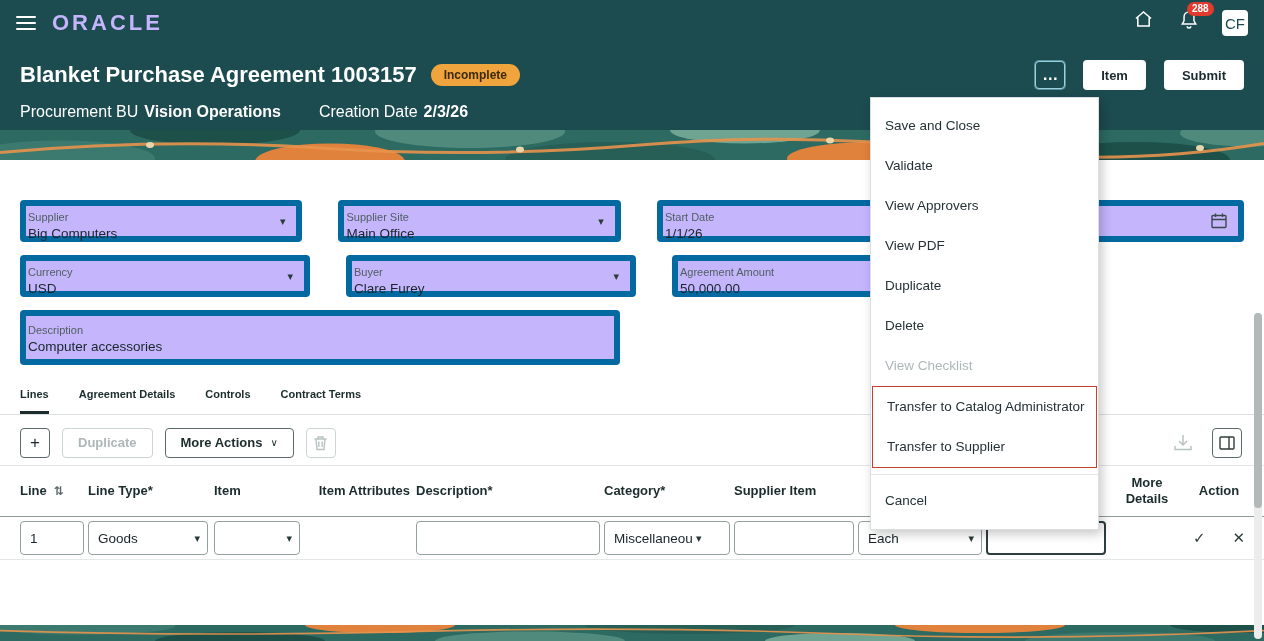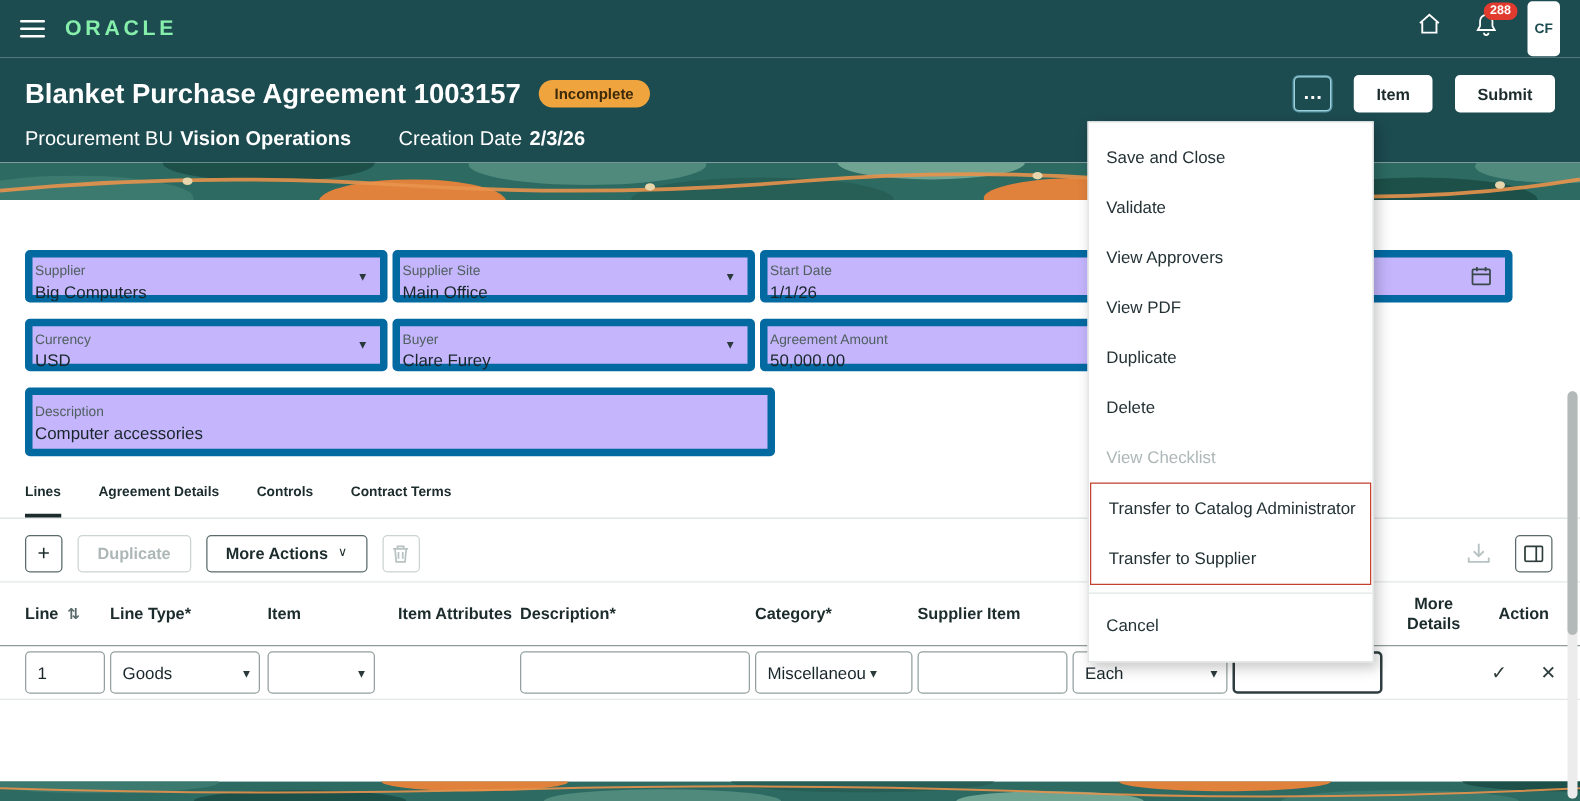--- a/index.html
+++ b/index.html
@@ -3,25 +3,25 @@
 <meta charset="utf-8">
 <style>
   *{box-sizing:border-box;margin:0;padding:0}
   html,body{width:1264px;height:641px}
   body{font-family:"Liberation Sans","DejaVu Sans",sans-serif;background:#fff;overflow:hidden;position:relative;color:#1c2b2b}
 
   
   .topbar{height:46px;background:#1c4b50;display:flex;align-items:center;padding:0 16px;gap:16px}
   .hamburger{width:20px;height:14px;display:flex;flex-direction:column;justify-content:space-between;cursor:pointer}
   .hamburger i{height:2px;background:#fff;border-radius:1px;display:block}
-  .brand{color:#86efac;font-weight:700;font-size:17px;letter-spacing:3px}
+  .brand{color:#c4b5fd;font-weight:700;font-size:22px;letter-spacing:3px}
   .topbar-right{margin-left:auto;display:flex;align-items:center;gap:20px}
   .tb-icon{position:relative;width:26px;height:26px;display:flex;justify-content:center;cursor:pointer}
   .nbadge{position:absolute;top:-8px;left:11px;background:#e03b2e;color:#fff;font-size:10px;font-weight:700;padding:1px 5px;border-radius:9px;line-height:12px}
-  .avatar{width:26px;height:44px;background:#fff;color:#1c4b50;font-size:11px;font-weight:700;display:flex;align-items:center;justify-content:center;border-radius:4px;cursor:pointer}
+  .avatar{width:26px;height:26px;background:#fff;color:#1c4b50;font-size:15px;font-weight:400;display:flex;align-items:center;justify-content:center;border-radius:4px;cursor:pointer}
 
   
   .page-header{height:84px;background:#1c4b50;padding:14px 20px 0}
   .title-row{display:flex;align-items:center;gap:14px}
   .page-title{color:#fff;font-size:22px;font-weight:700}
   .status-badge{background:#f0a43e;color:#3d2a0a;font-size:12px;font-weight:600;padding:4px 13px;border-radius:12px}
   .header-actions{margin-left:auto;display:flex;align-items:center;gap:18px}
   .more-btn{width:30px;height:28px;background:#1c4b50;border:1px solid #9ed1de;box-shadow:0 0 0 1px #57939f;color:#fff;border-radius:4px;font-size:16px;font-weight:700;line-height:20px;cursor:pointer;font-family:inherit}
   .hdr-btn{height:30px;padding:0 18px;background:#fff;border:none;border-radius:4px;font-size:13px;font-weight:700;color:#1c2b2b;cursor:pointer;font-family:inherit}
   .meta-row{margin-top:13px;color:#fff;font-size:16px;display:flex;gap:38px}
@@ -29,21 +29,21 @@
 
   
   .banner{height:30px;overflow:hidden}
   .banner svg,.bottom-strip svg{display:block;width:100%;height:100%}
   .bottom-strip{position:absolute;left:0;bottom:0;width:100%;height:16px;overflow:hidden}
 
   
   main{position:relative;padding-top:40px}
   .form-row{display:flex;padding:0 20px;margin-bottom:13px}
   .field{position:relative;border:6px solid #0369a1;border-radius:4px;height:42px;padding:5px 28px 0 2px;width:290px;background:#c4b5fd}
-  .field+.field{margin-left:4px}
+  .field+.field{margin-left:36px}
   .field.enddate{margin-left:30px;width:282px}
   .field.wide{width:600px;height:55px;padding-top:8px}
   .f-label{font-size:11px;color:#50605f;display:block;min-height:12px}
   .f-value{font-size:13.5px;color:#18262a;margin-top:3px;white-space:nowrap;overflow:hidden}
   .f-caret{position:absolute;right:11px;top:50%;transform:translateY(-50%);font-size:11px;color:#2a3a3a;cursor:pointer}
   .f-cal{position:absolute;right:10px;top:50%;transform:translateY(-50%);cursor:pointer;display:flex}
 
   
   .tabs{display:flex;gap:30px;padding:0 20px;margin-top:23px;height:26px}
   .tab{font-size:11px;font-weight:700;color:#1c2b2b;padding-bottom:22px;cursor:pointer}
@@ -61,21 +61,21 @@
   .toolbar-right{margin-left:auto;display:flex;align-items:center;gap:16px;padding-right:2px}
   .icon-only{background:none;border:none;cursor:default;display:flex;align-items:center;justify-content:center;width:26px;height:26px}
 
   
   .tbl-head,.tbl-row{display:flex;align-items:center;padding-left:20px}
   .tbl-head{height:52px;border-bottom:1px solid #8f9b9b;border-top:1px solid #e3e7e7;margin-top:7px;font-size:13px;font-weight:700}
   .tbl-row{height:43px;border-bottom:1px solid #e3e7e7}
   .c1{width:64px;margin-right:4px}
   .c2{width:120px;margin-right:6px}
   .c3{width:86px;margin-right:18px}
-  .c4{width:92px;margin-right:6px;text-align:center}
+  .c4{width:92px;margin-right:6px;text-align:right}
   .c5{width:184px;margin-right:4px}
   .c6{width:126px;margin-right:4px}
   .c7{width:120px;margin-right:4px}
   .c8{width:124px;margin-right:4px}
   .c9{width:120px;margin-right:12px}
   .c10{width:58px;margin-right:14px;text-align:center}
   .c11{width:58px;text-align:center}
   .hcell{line-height:1.25}
   .sort-ic{font-size:12px;color:#5a6a6a;margin-left:7px;cursor:pointer}
   .cell-input,.cell-select{height:34px;border:1px solid #94a0a0;border-radius:4px;background:#fff;width:100%;display:flex;align-items:center;padding:0 9px;font-size:13.5px;color:#18262a;cursor:text}

